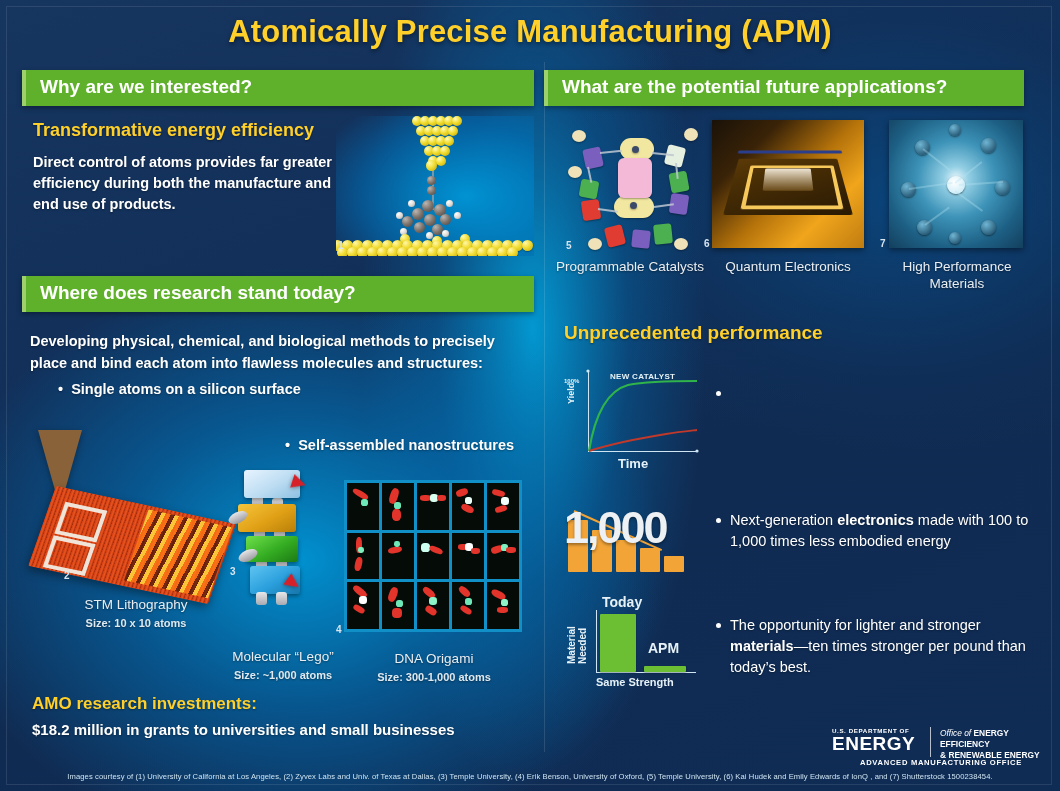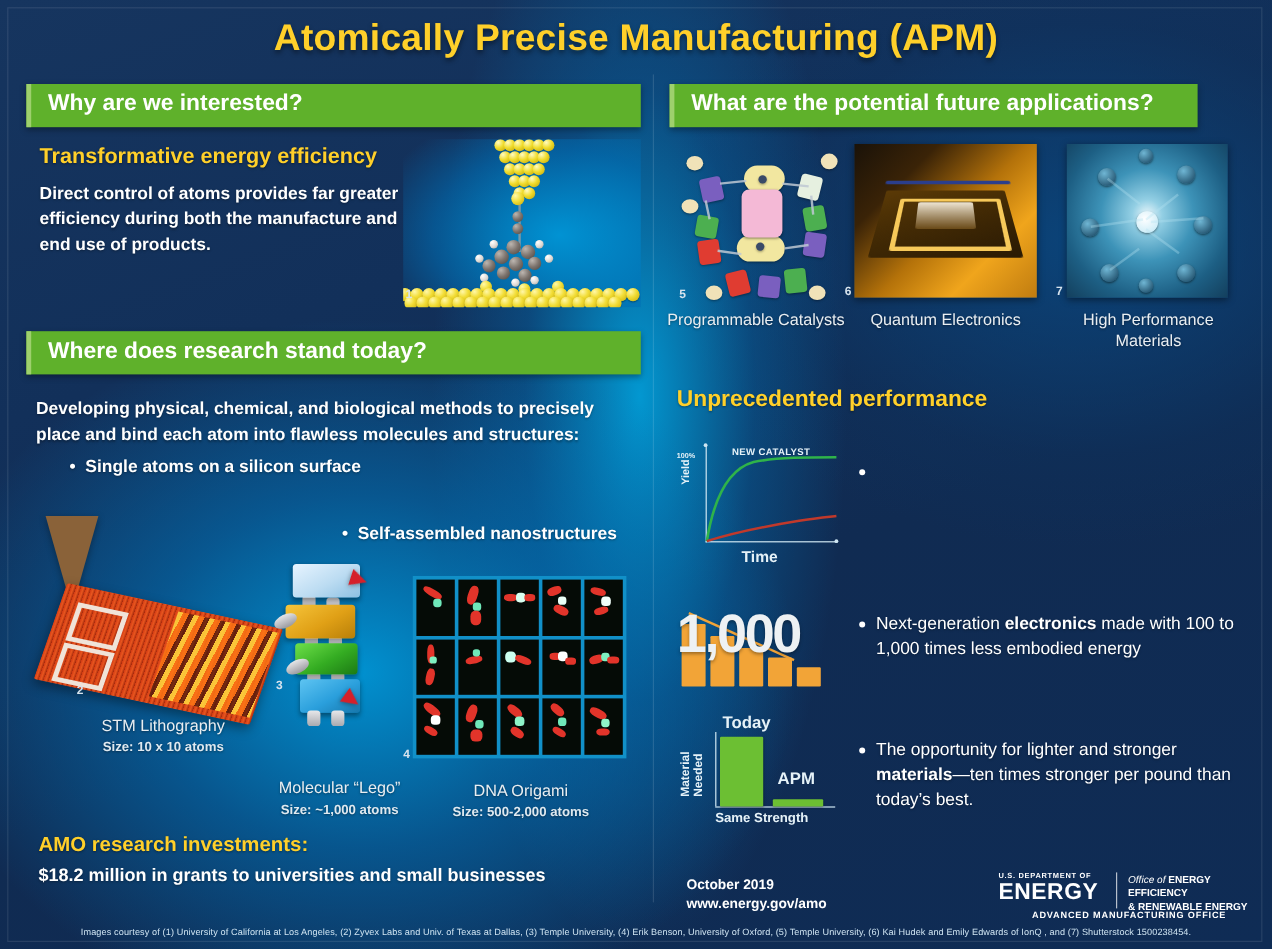--- a/index.html
+++ b/index.html
@@ -31,21 +31,21 @@
 
   
   .bar{
     position:absolute;background:#5fb12b;color:#fff;
     font-size:19px;line-height:34px;padding-left:14px;box-sizing:border-box;
     height:36px;box-shadow:0 2px 5px rgba(0,0,0,.35);
   }
   .bar.left-accent{border-left:4px solid #9ed06d;font-weight:bold;}
 
   #bar-why{left:22px;top:70px;width:512px;}
-  #bar-apps{left:558px;top:70px;width:440px;}
+  #bar-apps{left:544px;top:70px;width:480px;}
   #bar-research{left:22px;top:276px;width:512px;}
 
   
   .yellow-head{
     position:absolute;color:#ffd02a;font-size:18px;font-weight:bold;
     text-shadow:0 1px 2px rgba(0,0,0,.4);
   }
   .body-text{
     position:absolute;color:#ffffff;font-size:14.5px;line-height:21px;font-weight:bold;
     text-shadow:0 1px 2px rgba(0,0,0,.35);
@@ -432,21 +432,21 @@
       </div>
     <div class="dnacell">
         <span class="dblob" style="left:4px;top:9px;width:15px;height:7px;background:#e2342a;transform:rotate(28deg);"></span>
         <span class="dblob" style="left:14px;top:17px;width:7px;height:7px;background:#8ef4c8;"></span>
         <span class="dblob" style="left:10px;top:25px;width:11px;height:6px;background:#e2342a;"></span>
       </div>
   </div>
   <div class="imgnum" style="left:336px;top:624px;">4</div>
   <div class="cap" style="left:352px;top:650px;width:164px;">
     <span>DNA Origami</span>
-    <span class="cap-sub">Size: 500-2,000 atoms</span>
+    <span class="cap-sub">Size: 300-1,000 atoms</span>
   </div>
 
   <div class="yellow-head" id="amo-head">AMO research investments:</div>
   <div class="body-text" id="amo-body">$18.2 million in grants to universities and small businesses</div>
 
   <div class="appimg" id="app1">
     <span class="catnode" style="left:54px;top:20px;width:34px;height:22px;border-radius:11px;background:#f2e7a0;"></span>
     <span class="catnode" style="left:48px;top:78px;width:40px;height:22px;border-radius:11px;background:#f2e7a0;"></span>
     <span class="catnode" style="left:52px;top:40px;width:34px;height:40px;border-radius:6px;background:#f4b9d6;"></span>
     <span class="catnode" style="left:66px;top:28px;width:7px;height:7px;border-radius:50%;background:#3a4a68;"></span>
@@ -544,24 +544,20 @@
   </div>
 
   <span class="dot" id="dot1"></span>
 
   <span class="dot" id="dot2"></span>
   <div class="rbul" id="bul2"><span>Next-generation </span><b>electronics</b><span> made with 100 to 1,000 times less embodied energy</span></div>
 
   <span class="dot" id="dot3"></span>
   <div class="rbul" id="bul3"><span>The opportunity for lighter and stronger </span><b>materials</b><span>—ten times stronger per pound than today’s best.</span></div>
 
-  <div id="foot-date">
-    <div>October  2019</div>
-    <div>www.energy.gov/amo</div>
-  </div>
 
   <div id="doe-logo">
     <div class="dept">U.S. DEPARTMENT OF</div>
     <div class="energy">ENERGY</div>
     <div class="vline"></div>
     <div class="office">
       <i>Office of</i><span> ENERGY EFFICIENCY</span><br>
       <span>&amp; RENEWABLE ENERGY</span>
     </div>
     <div class="amo">ADVANCED MANUFACTURING OFFICE</div>

